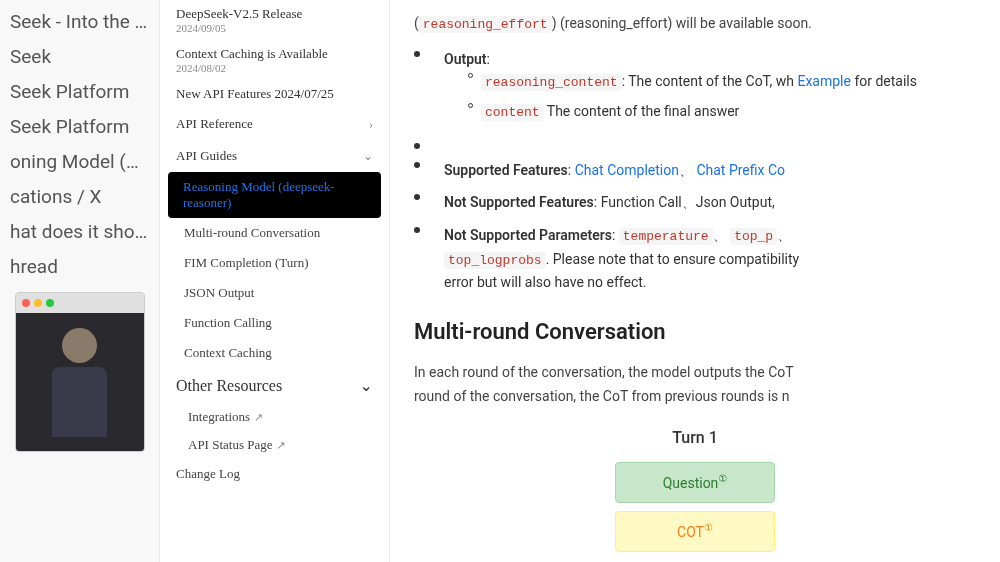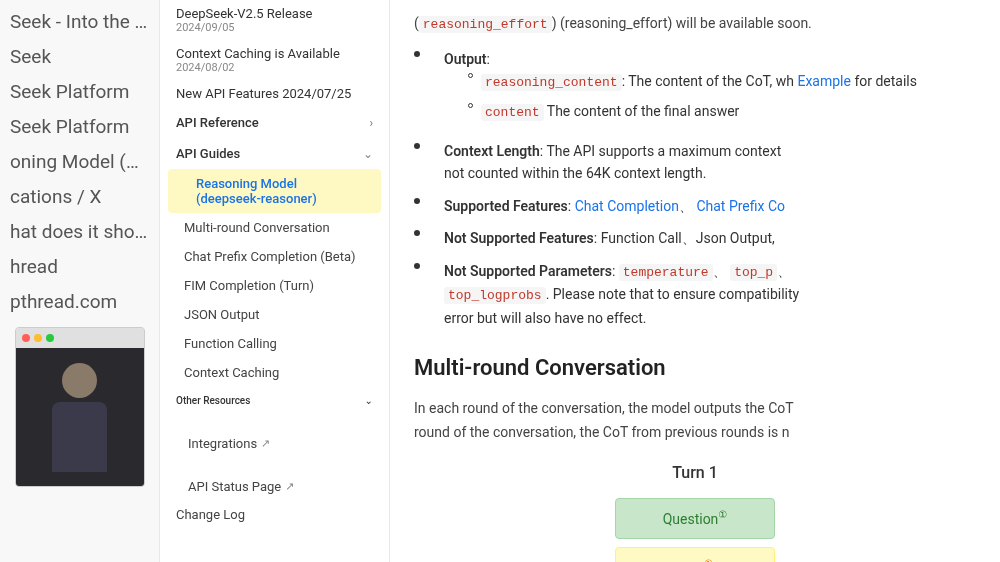--- a/index.html
+++ b/index.html
@@ -35,20 +35,21 @@
 
     
     .sidebar-nav {
       width: 230px;
       min-width: 230px;
       background: #fff;
       border-right: 1px solid #e8e8e8;
       overflow-y: auto;
       overflow-x: hidden;
       padding: 0 0 20px 0;
+      font-family: Liberation Serif, serif;
     }
     .nav-date-item {
       padding: 6px 16px;
       font-size: 13px;
       color: #333;
       cursor: pointer;
     }
     .nav-date-item .date {
       font-size: 11px;
       color: #888;
@@ -70,48 +71,47 @@
       color: #888;
     }
 
     .nav-item {
       padding: 7px 16px 7px 24px;
       font-size: 13px;
       color: #444;
       cursor: pointer;
     }
     .nav-item.active {
-      background: #fef9c3;
+      background: #000000;
       color: #1a73e8;
       font-weight: 500;
       border-radius: 4px;
       margin: 0 8px;
-      padding-left: 28px;
+      padding-left: 15px;
     }
 
     .nav-other-resources {
       display: flex;
       align-items: center;
       justify-content: space-between;
       padding: 8px 16px;
-      font-size: 10px;
+      font-size: 16px;
       font-weight: 500;
       color: #333;
       cursor: pointer;
     }
 
     .nav-sub-item {
       padding: 6px 16px 6px 28px;
       font-size: 13px;
       color: #444;
       cursor: pointer;
       display: flex;
       align-items: center;
       gap: 4px;
-      margin-top: 16px;
     }
     .external-icon {
       font-size: 11px;
       color: #888;
     }
 
     .nav-simple-item {
       padding: 7px 16px;
       font-size: 13px;
       color: #444;
@@ -287,21 +287,20 @@
 
 <div class="sidebar-left">
   <div class="sidebar-left-item">Seek - Into the Unknown</div>
   <div class="sidebar-left-item">Seek</div>
   <div class="sidebar-left-item">Seek Platform</div>
   <div class="sidebar-left-item">Seek Platform</div>
   <div class="sidebar-left-item">oning Model (deepseek-re...</div>
   <div class="sidebar-left-item">cations / X</div>
   <div class="sidebar-left-item">hat does it show us when it...</div>
   <div class="sidebar-left-item">hread</div>
-  <div class="sidebar-left-item">pthread.com</div>
 
   <div class="window-chrome" style="margin: 8px auto;">
     <div class="window-titlebar">
       <div class="window-btn red"></div>
       <div class="window-btn yellow"></div>
       <div class="window-btn green"></div>
     </div>
     <div class="window-content">
       <div class="person-figure">
         <div class="person-head"></div>
@@ -330,21 +329,20 @@
     <span class="chevron">›</span>
   </div>
 
   <div class="nav-section-header">
     <span>API Guides</span>
     <span class="chevron">⌄</span>
   </div>
 
   <div class="nav-item active">Reasoning Model (deepseek-reasoner)</div>
   <div class="nav-item">Multi-round Conversation</div>
-  <div class="nav-item">Chat Prefix Completion (Beta)</div>
   <div class="nav-item">FIM Completion (Turn)</div>
   <div class="nav-item">JSON Output</div>
   <div class="nav-item">Function Calling</div>
   <div class="nav-item">Context Caching</div>
 
   <div class="nav-other-resources">
     <span>Other Resources</span>
     <span class="chevron">⌄</span>
   </div>
 
@@ -382,24 +380,20 @@
           <div class="sub-bullet-dot"></div>
           <div>
             <code>content</code> The content of the final answer
           </div>
         </div>
       </div>
     </div>
 
     <div class="bullet-item">
       <div class="bullet-dot"></div>
-      <div>
-        <strong>Context Length</strong>: The API supports a maximum context<br>
-        <span>not counted within the 64K context length.</span>
-      </div>
     </div>
 
     <div class="bullet-item">
       <div class="bullet-dot"></div>
       <div>
         <strong>Supported Features</strong>:
         <span class="link-text"> Chat Completion</span>、
         <span class="link-text">Chat Prefix Co</span>
       </div>
     </div>

